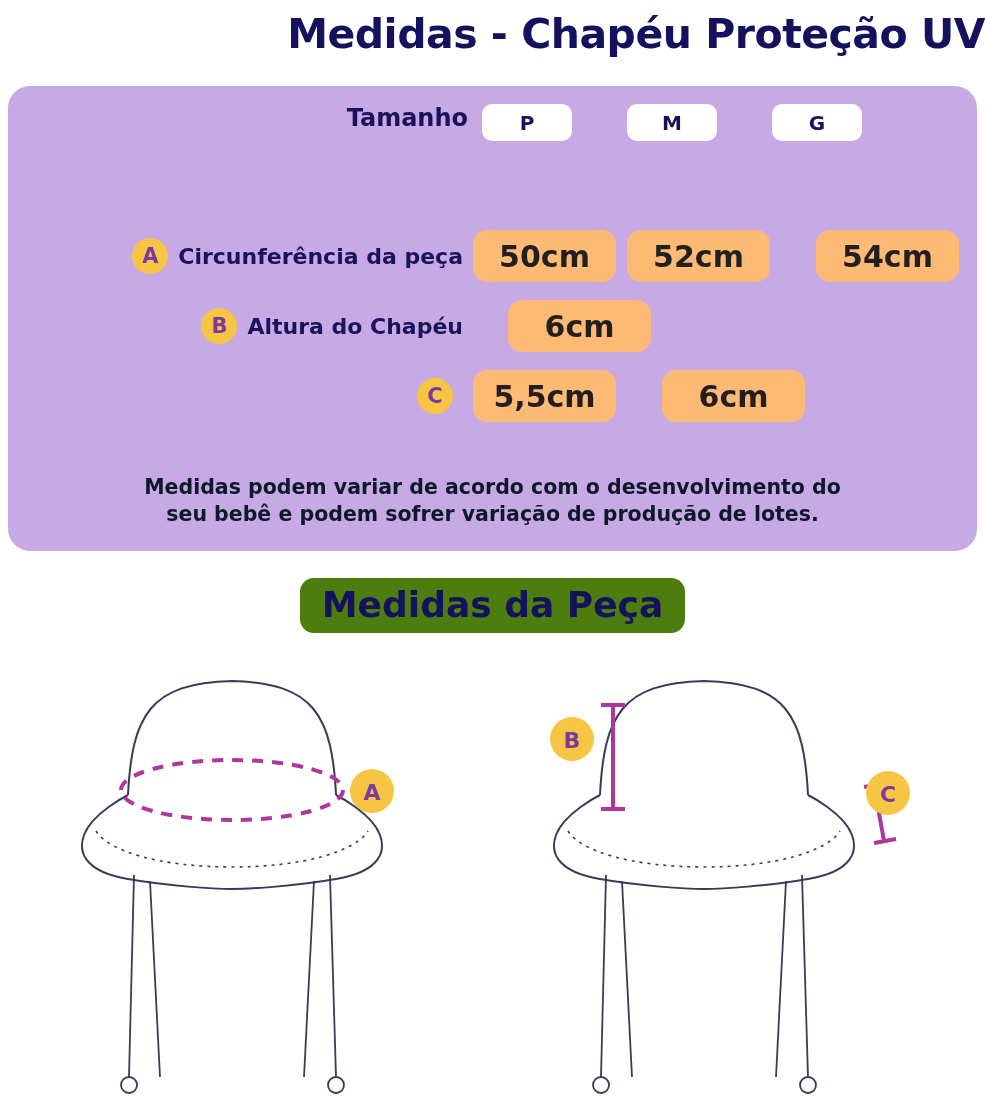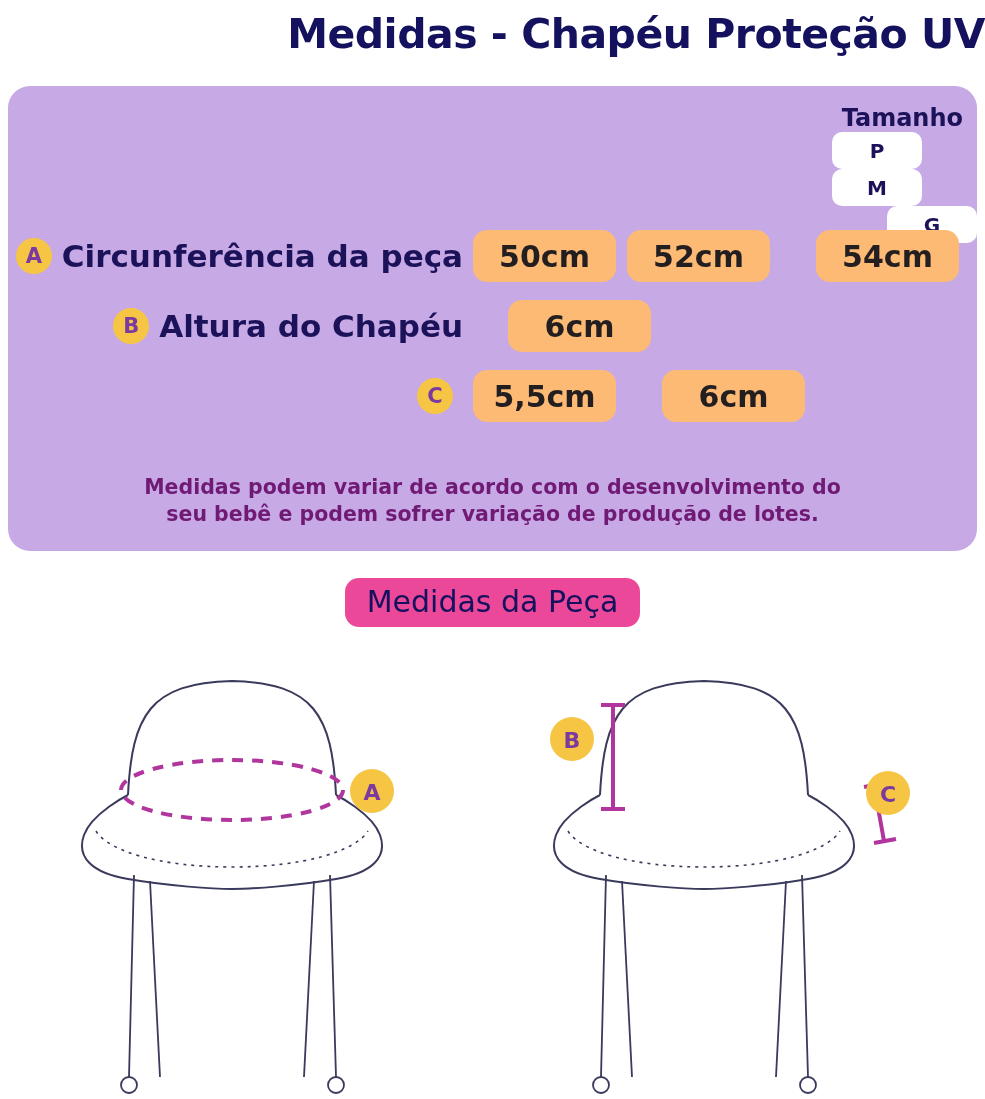--- a/index.html
+++ b/index.html
@@ -38,23 +38,22 @@
     left: 8px;
     top: 86px;
     width: 969px;
     height: 465px;
     background: #c7a9e6;
     border-radius: 22px;
   }
 
   .size-row {
     display: flex;
-    align-items: flex-end;
+    align-items: flex-start;
     padding-top: 18px;
-    flex-direction: column;
   }
   .size-label {
     width: 460px;
     text-align: right;
     font-size: 24px;
     font-weight: bold;
     color: #1c1259;
     padding-right: 14px;
   }
   .size-pill {
@@ -100,21 +99,21 @@
     color: #7a3aa0;
     font-size: 21px;
     font-weight: bold;
     display: flex;
     align-items: center;
     justify-content: center;
     margin-right: 10px;
     flex: none;
   }
   .row-label {
-    font-size: 31px;
+    font-size: 22px;
     font-weight: bold;
     color: #1c1259;
     white-space: nowrap;
   }
   .val {
     background: #fdba74;
     border-radius: 14px;
     height: 52px;
     width: 143px;
     margin-right: 11px;
@@ -128,39 +127,39 @@
   .val:last-child { margin-right: 0; margin-left: 35px; }
 
   .note {
     position: absolute;
     bottom: 22px;
     left: 0;
     width: 969px;
     text-align: center;
     font-size: 20.5px;
     font-weight: bold;
-    color: #701a75;
+    color: #0f172a;
     line-height: 1.35;
   }
 
   
   .section-title-wrap {
     position: absolute;
     top: 578px;
     left: 0;
     width: 985px;
     text-align: center;
   }
   .section-title {
     display: inline-block;
-    background: #ec4899;
+    background: #4d7c0f;
     border-radius: 14px;
     padding: 6px 22px 8px 22px;
-    font-size: 30px;
-    font-weight: normal;
+    font-size: 36px;
+    font-weight: bold;
     color: #14125e;
   }
 
   
   .drawings {
     position: absolute;
     top: 645px;
     left: 0;
     width: 985px;
     height: 450px;

